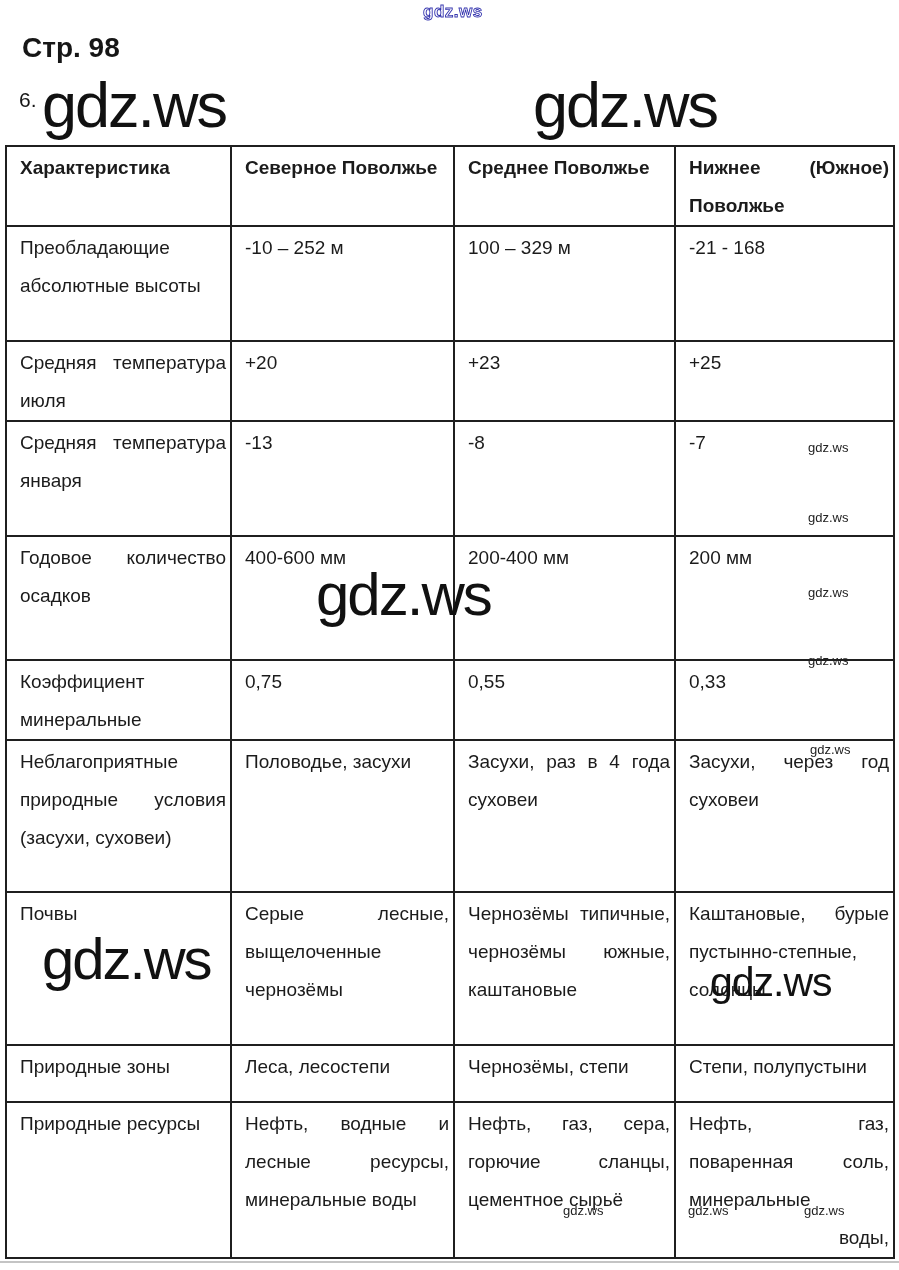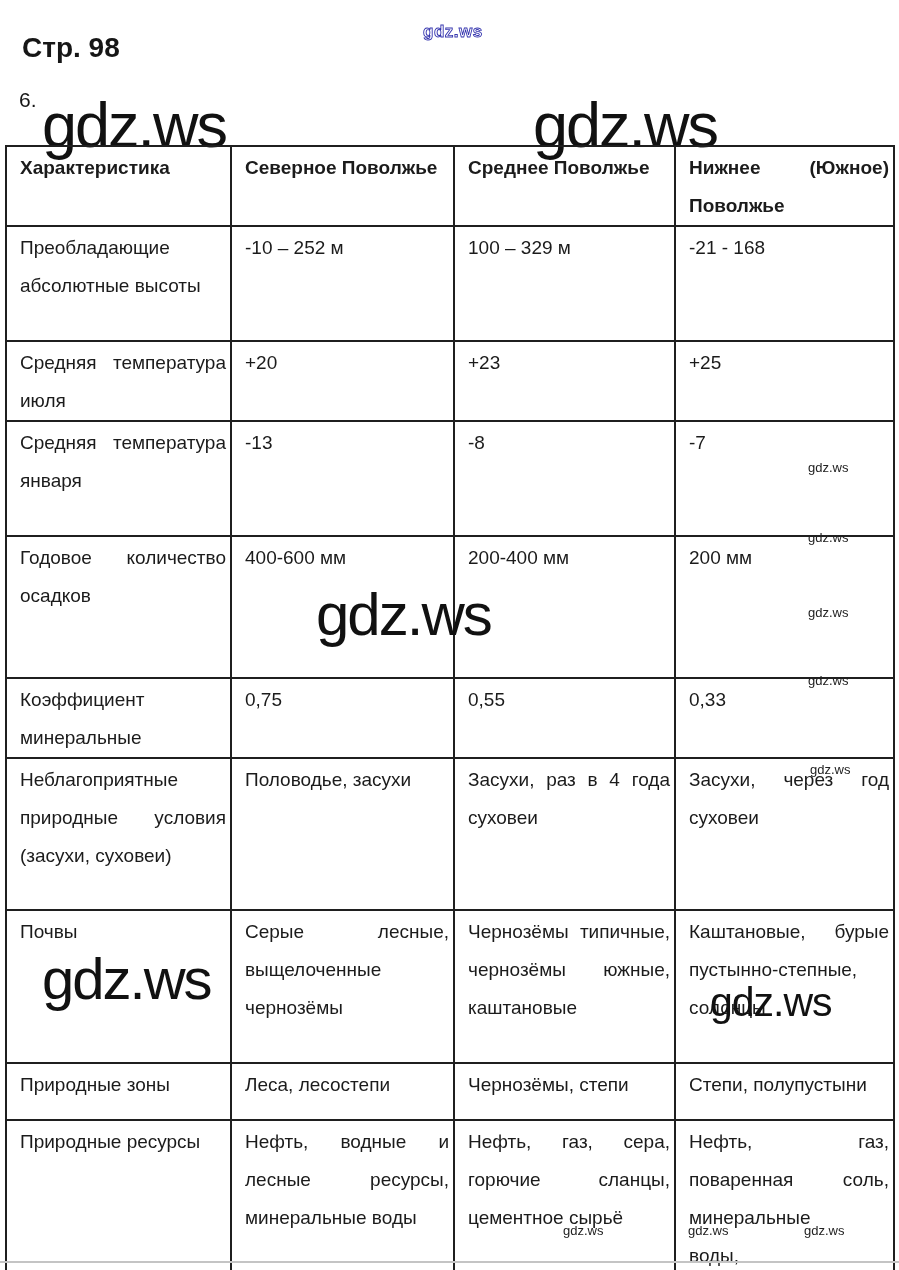--- a/index.html
+++ b/index.html
@@ -5,21 +5,21 @@
   html,body{margin:0;padding:0;}
   body{
     width:899px;height:1270px;position:relative;background:#ffffff;
     font-family:"Liberation Sans","DejaVu Sans",sans-serif;color:#1b1b1b;
     overflow:hidden;
   }
   
   .page-label{position:absolute;left:22px;top:32px;font-size:28px;font-weight:bold;color:#161616;}
   .item-number{position:absolute;left:19px;top:88px;font-size:21px;color:#161616;}
   
-  .wm{position:absolute;white-space:nowrap;color:#111;line-height:1;font-weight:500;margin-top:20px;}
+  .wm{position:absolute;white-space:nowrap;color:#111;line-height:1;font-weight:500;}
   .wm-blue{left:423px;top:3px;font-size:17px;font-weight:bold;color:#3434ae;
            -webkit-text-stroke:0.9px #3434ae;letter-spacing:0.5px;}
   @supports (-webkit-text-fill-color: transparent){
     .wm-blue{-webkit-text-fill-color:transparent;}
   }
   .wm-h1{left:42px;top:74px;font-size:63px;letter-spacing:-2px;}
   .wm-h2{left:533px;top:74px;font-size:63px;letter-spacing:-2px;}
   .wm-c {left:316px;top:565px;font-size:60px;letter-spacing:-2px;}
   .wm-p1{left:42px;top:930px;font-size:58px;letter-spacing:-2px;}
   .wm-p4{left:710px;top:962px;font-size:41px;letter-spacing:-1px;}
@@ -40,21 +40,21 @@
   table.main td,table.main th{
     border:2px solid #1f1f1f;
     vertical-align:top;
     padding:2px 4px 0 13px;
     font-size:19px;line-height:38px;
     text-align:justify;
     font-weight:normal;
     overflow:hidden;
   }
   table.main th{font-weight:bold;}
-  .tail{display:block;text-align:left;}
+  .tail{display:block;text-align:right;}
   .bottom-line{position:absolute;left:0px;top:1261px;width:899px;height:2px;background:#c4c4c4;}
 </style>
 </head>
 <body>
 
 <span class="wm wm-blue">gdz.ws</span>
 <div class="page-label">Стр. 98</div>
 <div class="item-number">6.</div>
 <span class="wm wm-h1">gdz.ws</span>
 <span class="wm wm-h2">gdz.ws</span>
@@ -84,21 +84,21 @@
     <td>+20</td>
     <td>+23</td>
     <td>+25</td>
   </tr>
   <tr style="height:115px">
     <td>Средняя температура января</td>
     <td>-13</td>
     <td>-8</td>
     <td>-7</td>
   </tr>
-  <tr style="height:142px">
+  <tr style="height:124px">
     <td>Годовое количество осадков</td>
     <td>400-600 мм</td>
     <td>200-400 мм</td>
     <td>200 мм</td>
   </tr>
   <tr style="height:76px">
     <td>Коэффициент минеральные</td>
     <td>0,75</td>
     <td>0,55</td>
     <td>0,33</td>

